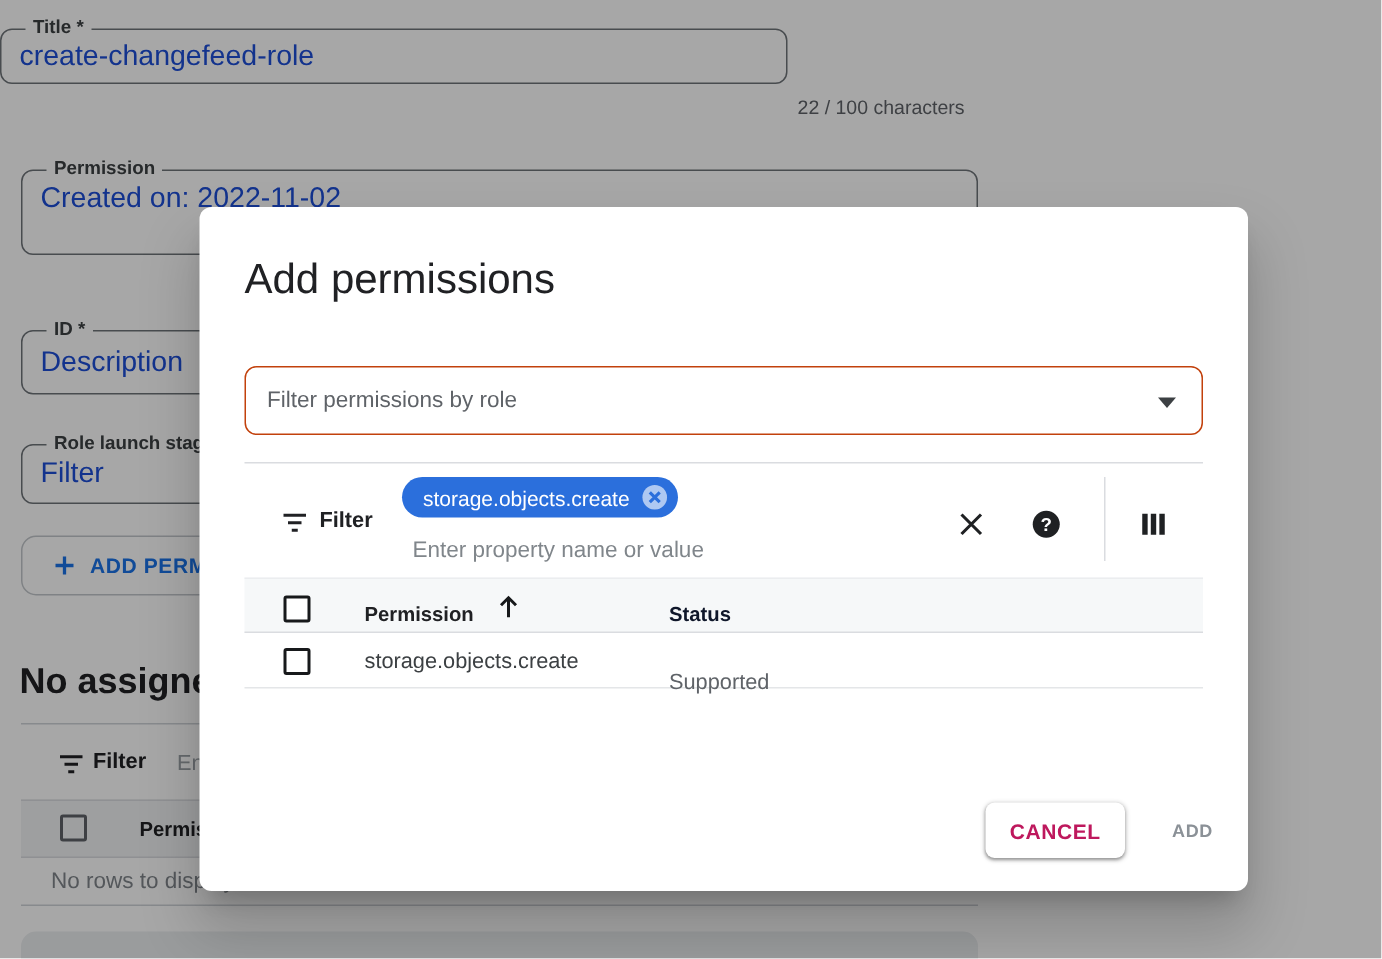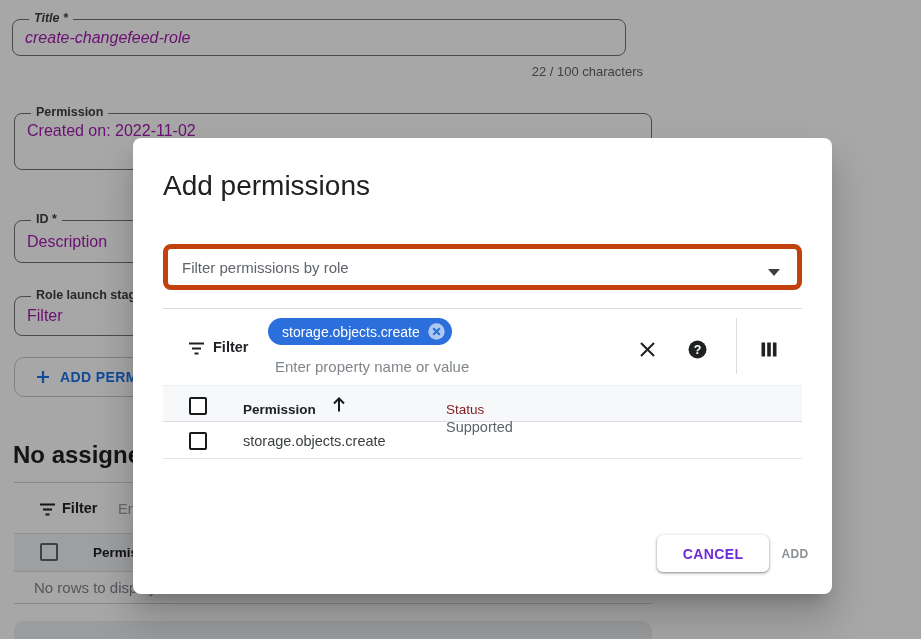--- a/index.html
+++ b/index.html
@@ -9,21 +9,21 @@
     background:#ffffff; position:relative; color:#202124;
   }
 
   
   .page { position:absolute; inset:0; background:#fff; z-index:1; }
 
   .ofield { position:absolute; border:1px solid #6f7479; border-radius:8px; background:#fff; }
   .flabel { position:absolute; top:-9px; left:16px; background:#fff; padding:0 5px;
             font-size:12.5px; font-weight:700; color:#3c4043; white-space:nowrap; }
   .fvalue { position:absolute; left:12px; top:50%; transform:translateY(-50%);
-            font-size:16px; color:#a21caf; white-space:nowrap; }
+            font-size:19px; color:#1d4ed8; white-space:nowrap; }
   .fvalue.top { top:8px; transform:none; }
 
   .char-counter { position:absolute; top:64px; left:14px; width:629px; text-align:right;
                   font-size:13px; color:#5f6368; }
 
   .add-perm-btn { position:absolute; left:14px; top:357px; width:230px; height:40px;
                   background:#fff; border:1px solid #c3c7cb; border-radius:10px;
                   color:#1a73e8; font-size:14px; font-weight:700; letter-spacing:.4px;
                   display:flex; align-items:center; gap:9px; padding-left:20px; cursor:pointer; }
 
@@ -50,21 +50,21 @@
   .scrim { position:absolute; inset:0; background:rgba(0,0,0,0.345); z-index:5; }
 
   
   .modal { position:absolute; left:133px; top:138px; width:699px; height:456px;
            background:#fff; border-radius:8px; z-index:10;
            box-shadow:0 11px 15px -7px rgba(0,0,0,.2), 0 24px 38px 3px rgba(0,0,0,.18); }
 
   .modal-title { position:absolute; left:30px; top:32px; font-size:28px; font-weight:400; color:#202124; }
 
   .combobox { position:absolute; left:30px; top:106px; width:639px; height:46px;
-              border:5px solid #c2410c; border-radius:8px; cursor:pointer; background:#fff; }
+              border:1px solid #c2410c; border-radius:8px; cursor:pointer; background:#fff; }
   .combobox-text { position:absolute; left:14px; top:50%; transform:translateY(-50%);
                    font-size:15px; color:#5f6368; white-space:nowrap; }
   .caret { position:absolute; right:17px; top:20px; width:0; height:0;
            border-left:6px solid transparent; border-right:6px solid transparent;
            border-top:7px solid #3c4043; }
 
   .toolbar-top { position:absolute; left:30px; top:170px; width:639px; height:1px; background:#dadce0; }
   .m-filter-icon { position:absolute; left:55px; top:203px; }
   .m-filter-label { position:absolute; left:80px; top:201px; font-size:14.5px; font-weight:700; color:#202124; }
 
@@ -88,41 +88,41 @@
   .thead { position:absolute; left:30px; top:247px; width:639px; height:37px;
            background:#f6f8f9; border-top:1px solid #ebedef; border-bottom:1px solid #dadce0; }
   .trow  { position:absolute; left:30px; top:285px; width:639px; height:36px;
            background:#fff; border-bottom:1px solid #e4e6e8; cursor:pointer; }
   .m-checkbox { position:absolute; width:18px; height:18px; border:2px solid #17191b;
                 border-radius:2px; background:#fff; cursor:pointer; }
   .cb-head { left:56px; top:259px; }
   .cb-row  { left:56px; top:294px; }
   .th-perm   { position:absolute; left:110px; top:264px; font-size:13.5px; font-weight:700; color:#202124; }
   .sort-arrow { position:absolute; left:198px; top:258px; }
-  .th-status { position:absolute; left:313px; top:264px; font-size:13.5px; font-weight:400; color:#7f1d1d; }
+  .th-status { position:absolute; left:313px; top:264px; font-size:13.5px; font-weight:700; color:#0f172a; }
   .td-perm   { position:absolute; left:110px; top:295px; font-size:14.5px; color:#3c4043; white-space:nowrap; }
-  .td-status { position:absolute; left:313px; top:281px; font-size:14.5px; color:#5f6368; white-space:nowrap; }
-
-  .btn-cancel { position:absolute; left:524px; top:397px; width:112px; height:37px;
+  .td-status { position:absolute; left:313px; top:309px; font-size:14.5px; color:#5f6368; white-space:nowrap; }
+
+  .btn-cancel { position:absolute; left:524px; top:397px; width:93px; height:37px;
                 background:#fff; border:none; border-radius:6px;
                 box-shadow:0 1px 2px rgba(0,0,0,.3), 0 1px 3px 1px rgba(0,0,0,.15);
                 font-family:inherit; font-size:14px; font-weight:700; letter-spacing:.4px;
-                color:#6d28d9; cursor:pointer; }
+                color:#be185d; cursor:pointer; }
   .btn-add { position:absolute; left:633px; top:397px; width:58px; height:37px;
              background:none; border:none; font-family:inherit; font-size:12px;
              font-weight:700; letter-spacing:.4px; color:#8b9197; cursor:default;
              display:flex; align-items:center; justify-content:center; }
   svg { display:block; }
 </style>
 </head>
 <body>
 
 <div class="page">
 
-  <div class="ofield" style="left:12px; top:19px; width:614px; height:37px;font-style:italic;">
+  <div class="ofield" style="left:0; top:19px; width:525px; height:37px;">
     <span class="flabel">Title *</span>
     <span class="fvalue">create-changefeed-role</span>
   </div>
   <div class="char-counter">22 / 100 characters</div>
 
   <div class="ofield" style="left:14px; top:113px; width:638px; height:57px;">
     <span class="flabel">Permission</span>
     <span class="fvalue top">Created on: 2022-11-02</span>
   </div>
 

